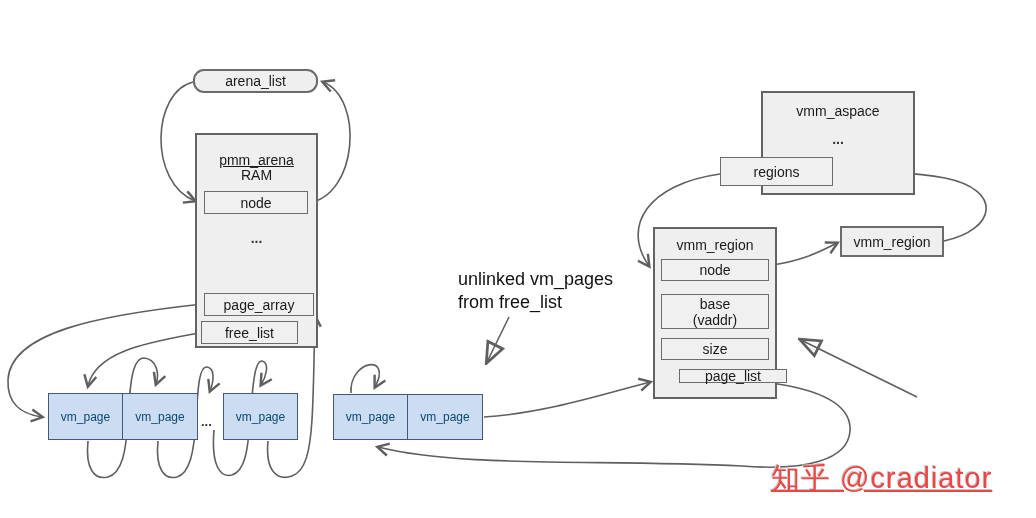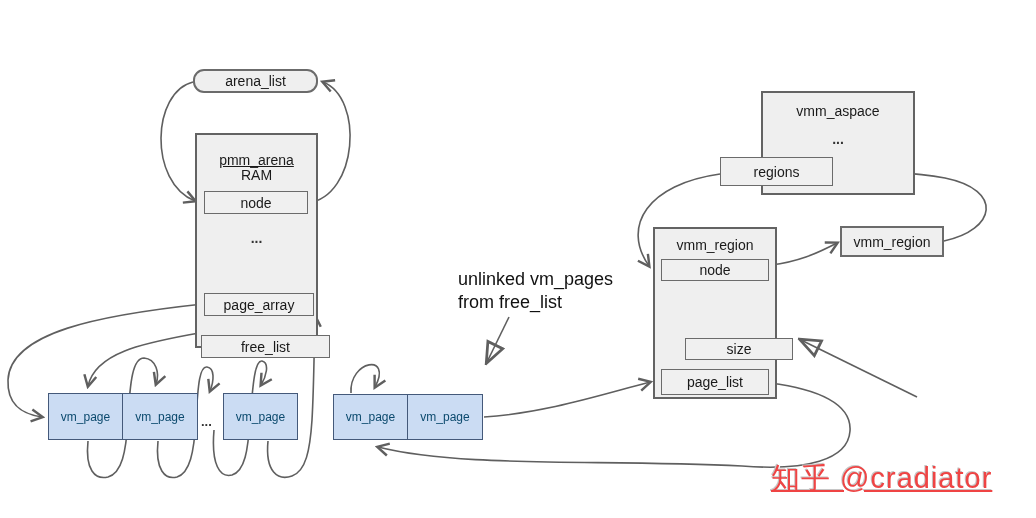--- a/index.html
+++ b/index.html
@@ -70,21 +70,21 @@
     <div class="boxtitle" style="top:16px;text-decoration:underline;">pmm_arena</div>
     <div class="boxtitle" style="top:31px;">RAM</div>
     <div class="ellipsis" style="top:95px;">...</div>
   </div>
   <div class="field" style="left:204px;top:191px;width:104px;height:23px;">
     <span>node</span>
   </div>
   <div class="field" style="left:204px;top:293px;width:110px;height:23px;">
     <span>page_array</span>
   </div>
-  <div class="field" style="left:201px;top:321px;width:129px;height:23px;margin-top:14px;">
+  <div class="field" style="left:201px;top:321px;width:97px;height:23px;">
     <span>free_list</span>
   </div>
 
   <div class="page" style="left:48px;top:393px;width:75px;height:47px;">
     <span>vm_page</span>
   </div>
   <div class="page" style="left:122px;top:393px;width:76px;height:47px;">
     <span>vm_page</span>
   </div>
   <div class="row-ellipsis" style="left:201px;top:414px;">...</div>
@@ -110,24 +110,28 @@
   <div class="field" style="left:720px;top:157px;width:113px;height:29px;">
     <span>regions</span>
   </div>
 
   <div class="box" style="left:653px;top:227px;width:124px;height:172px;">
     <div class="boxtitle" style="top:7px;">vmm_region</div>
   </div>
   <div class="field" style="left:661px;top:259px;width:108px;height:22px;">
     <span>node</span>
   </div>
-  <div class="field" style="left:661px;top:338px;width:108px;height:22px;margin-left:24px;">
+  <div class="field" style="left:661px;top:294px;width:108px;height:35px;flex-direction:column;line-height:16px;">
+    <span>base</span>
+    <span>(vaddr)</span>
+  </div>
+  <div class="field" style="left:661px;top:338px;width:108px;height:22px;">
     <span>size</span>
   </div>
-  <div class="field" style="left:661px;top:369px;width:108px;height:26px;">
+  <div class="field" style="left:679px;top:369px;width:108px;height:14px;">
     <span>page_list</span>
   </div>
 
   <div class="field" style="left:840px;top:226px;width:104px;height:31px;border-width:2px;background:#efefef;">
     <span>vmm_region</span>
   </div>
 
 
   <div class="watermark" style="left:771px;top:459px;">知乎 @cradiator</div>
 

